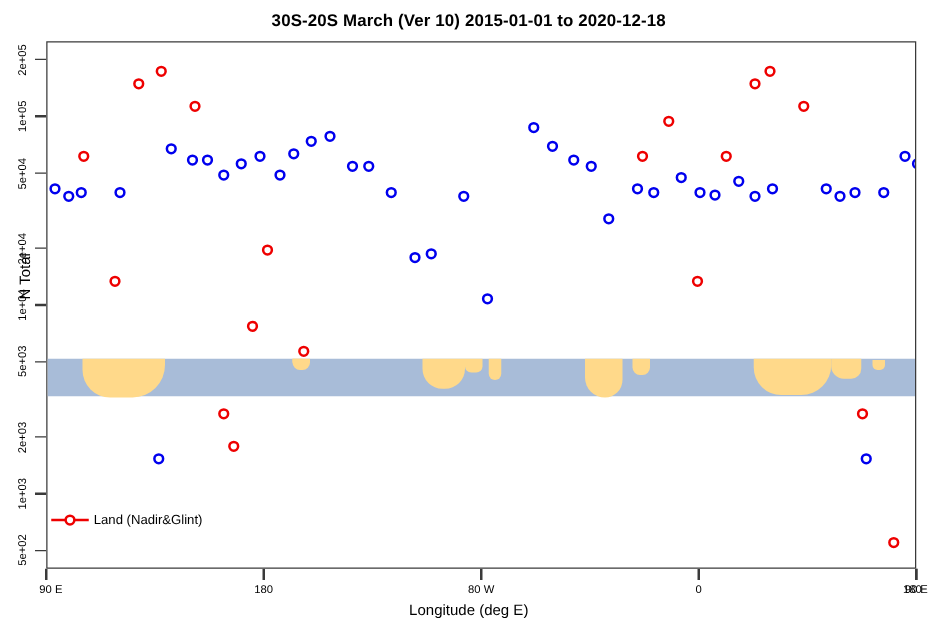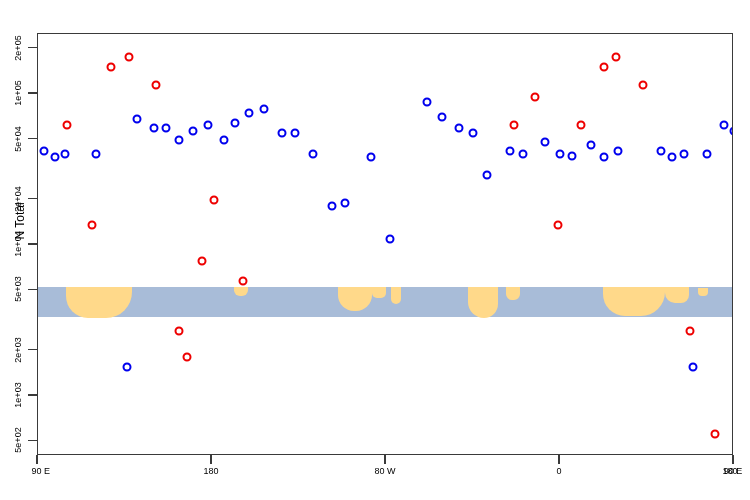--- a/index.html
+++ b/index.html
@@ -149,20 +149,21 @@
     border: 2.2px solid;
     background: #fff;
     transform: translate(-50%, -50%);
   }
 </style>
 </head>
 <body>
 
 <div id="page">
 
+  <div id="chart-title">30S-20S March (Ver 10)   2015-01-01 to 2020-12-18</div>
 
   <div id="y-tick-labels">
       <div style="position: absolute; left: 0px; top: 27.6272px; width: 30px; height: 40px; display: flex; align-items: center; justify-content: flex-end;">
         <span class="ylab-rot">2e+05</span>
       </div>
       <div style="position: absolute; left: 0px; top: 73.0636px; width: 30px; height: 40px; display: flex; align-items: center; justify-content: flex-end;">
         <span class="ylab-rot">1e+05</span>
       </div>
       <div style="position: absolute; left: 0px; top: 118.5px; width: 30px; height: 40px; display: flex; align-items: center; justify-content: flex-end;">
         <span class="ylab-rot">5e+04</span>
@@ -209,20 +210,21 @@
   <div id="x-tick-labels">
       <div class="xlab" style="left: 37px; transform: translateX(-30%);">90 E</div>
       <div class="xlab" style="left: 211px;">180</div>
       <div class="xlab" style="left: 385px;">80 W</div>
       <div class="xlab" style="left: 559px;">0</div>
       <div class="xlab" style="left: 733px;">90 E</div>
       <div class="xlab" style="left: 733px; transform: translateX(-70%);">180</div>
     </div>
 
   <div id="y-axis-title">N Total</div>
+  <div id="x-axis-title">Longitude (deg E)</div>
 
   <div id="plot-frame">
     <div id="map-band-layer">
         <div class="map-band" style="top: 253px; height: 30px; width: 696px; background: rgb(168, 188, 216);"></div>
         <div class="land-blob" style="left: 28px; width: 66px; top: 253px; height: 31px; border-radius: 0px 0px 26px 22px; background: rgb(255, 217, 138);"></div>
         <div class="land-blob" style="left: 196px; width: 14px; top: 253px; height: 9px; border-radius: 0px 0px 6px 6px; background: rgb(255, 217, 138);"></div>
         <div class="land-blob" style="left: 300px; width: 34px; top: 253px; height: 24px; border-radius: 0px 0px 16px 16px; background: rgb(255, 217, 138);"></div>
         <div class="land-blob" style="left: 334px; width: 14px; top: 253px; height: 11px; border-radius: 0px 0px 5px 5px; background: rgb(255, 217, 138);"></div>
         <div class="land-blob" style="left: 353px; width: 10px; top: 253px; height: 17px; border-radius: 0px 0px 5px 5px; background: rgb(255, 217, 138);"></div>
         <div class="land-blob" style="left: 430px; width: 30px; top: 253px; height: 31px; border-radius: 0px 0px 14px 16px; background: rgb(255, 217, 138);"></div>
@@ -291,15 +293,22 @@
         <div class="pt" style="left: 645.733px; top: 120.127px;"></div>
         <div class="pt" style="left: 668.933px; top: 120.127px;"></div>
         <div class="pt" style="left: 686.333px; top: 91.3993px;"></div>
         <div class="pt" style="left: 696px; top: 96.911px;"></div>
         <div class="pt" style="left: 88.9333px; top: 333.208px;"></div>
         <div class="pt" style="left: 655.4px; top: 333.208px;"></div>
       </div>
   </div>
 
   <div id="legend">
+    <div class="legend-row">
+      <span class="legend-marker">
+        <span class="ln" style="background:#ee0000"></span>
+        <span class="circ" style="border-color:#ee0000"></span>
+      </span>
+      <span>Land (Nadir&amp;Glint)</span>
+    </div>
   </div>
 
 </div>
 
 </body></html>

